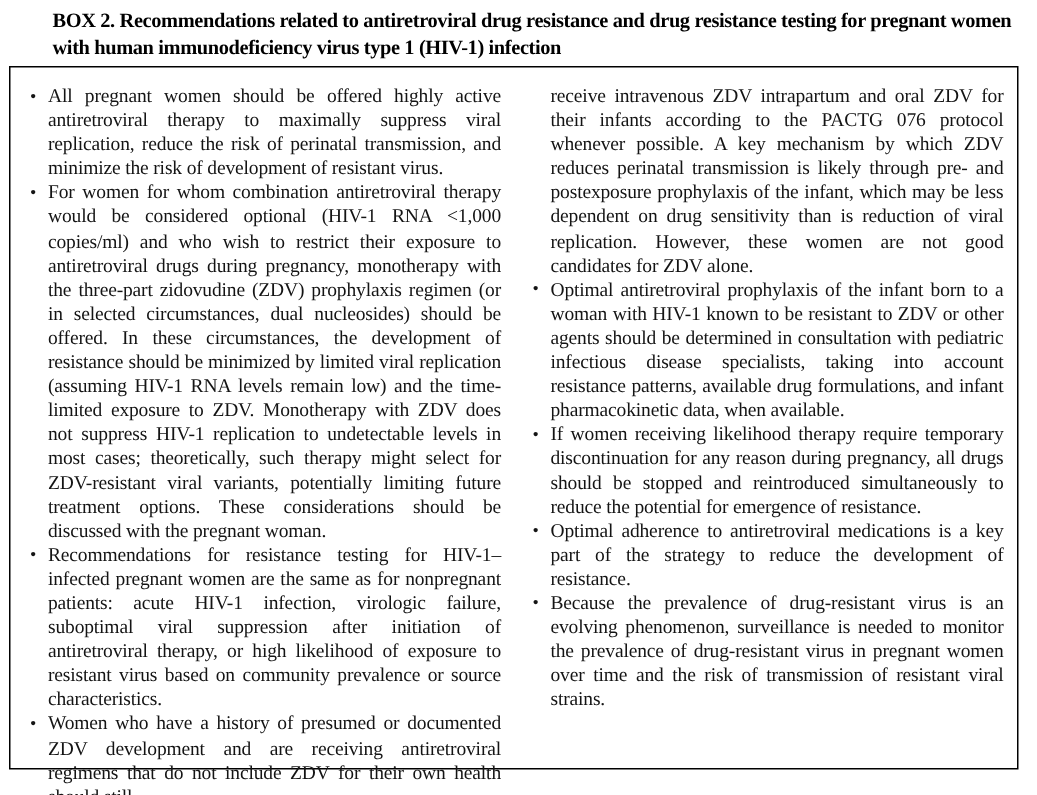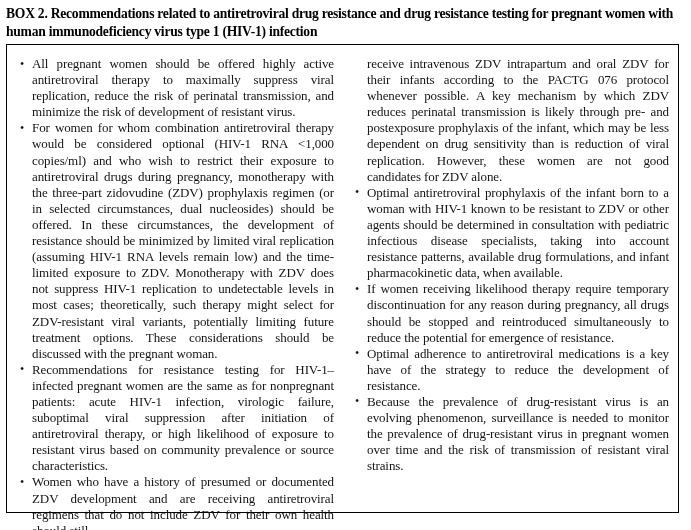--- a/index.html
+++ b/index.html
@@ -18,20 +18,21 @@
     box-sizing: border-box;
     padding: 5px 7px 0 6px;
   }
   .title {
     font-weight: bold;
     font-size: 13.6px;
     line-height: 17.5px;
     letter-spacing: -0.25px;
     color: #000000;
     margin-bottom: 4px;
+    margin-left: 29px;
   }
   .box {
     border: 1.5px solid #000000;
     box-sizing: border-box;
     width: 673px;
     height: 469px;
     padding: 11px 9px 8px 13px;
     display: flex;
     gap: 21px;
   }
@@ -91,21 +92,21 @@
       <div class="item">
         <span class="bullet">•</span>
         <span>Optimal antiretroviral prophylaxis of the infant born to a woman with HIV-1 known to be resistant to ZDV or other agents should be determined in consultation with pediatric infectious disease specialists, taking into account resistance patterns, available drug formulations, and infant pharmacokinetic data, when available.</span>
       </div>
       <div class="item">
         <span class="bullet">•</span>
         <span>If women receiving likelihood therapy require temporary discontinuation for any reason during pregnancy, all drugs should be stopped and reintroduced simultaneously to reduce the potential for emergence of resistance.</span>
       </div>
       <div class="item">
         <span class="bullet">•</span>
-        <span>Optimal adherence to antiretroviral medications is a key have of the strategy to reduce the development of resistance.</span>
+        <span>Optimal adherence to antiretroviral medications is a key part of the strategy to reduce the development of resistance.</span>
       </div>
       <div class="item">
         <span class="bullet">•</span>
         <span>Because the prevalence of drug-resistant virus is an evolving phenomenon, surveillance is needed to monitor the prevalence of drug-resistant virus in pregnant women over time and the risk of transmission of resistant viral strains.</span>
       </div>
     </div>
 
   </div>
 </div>
 

